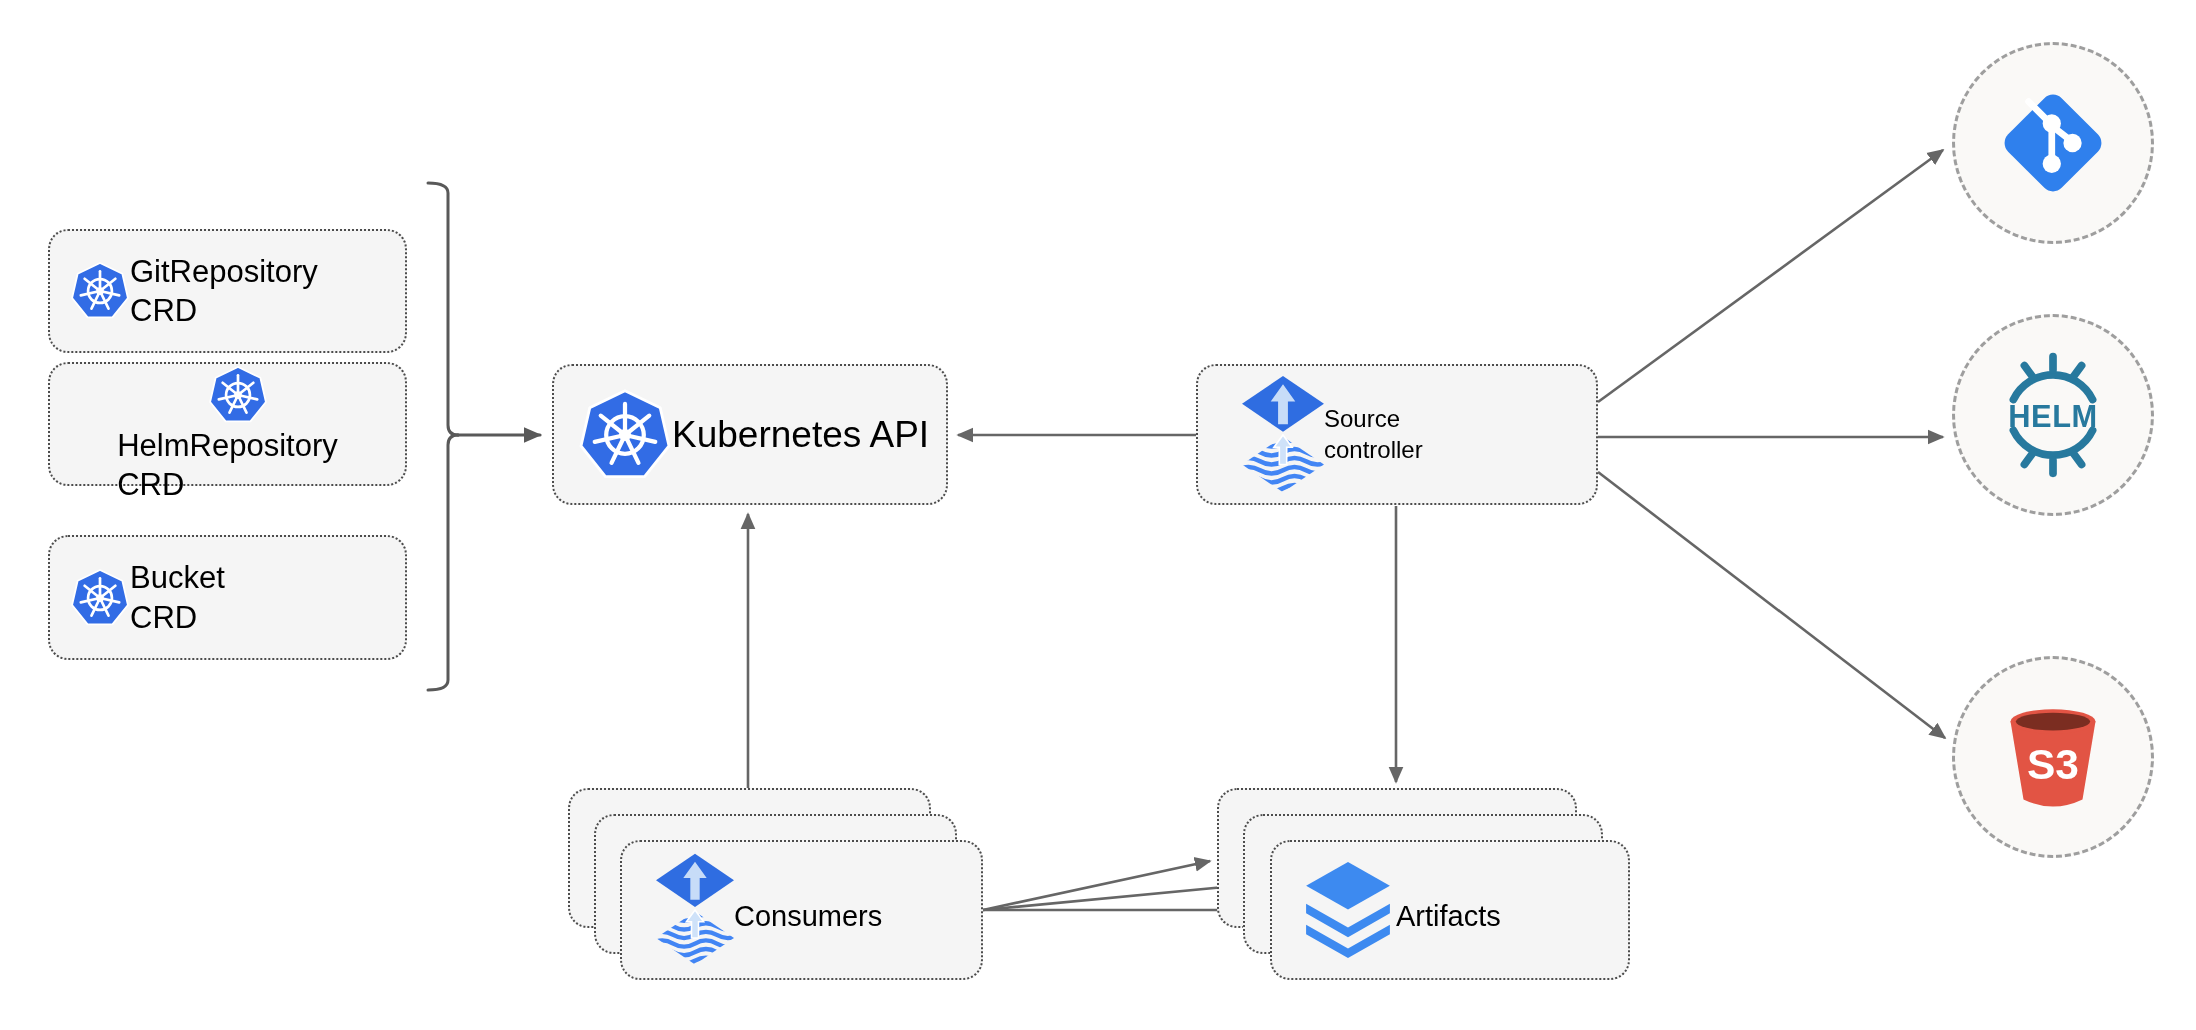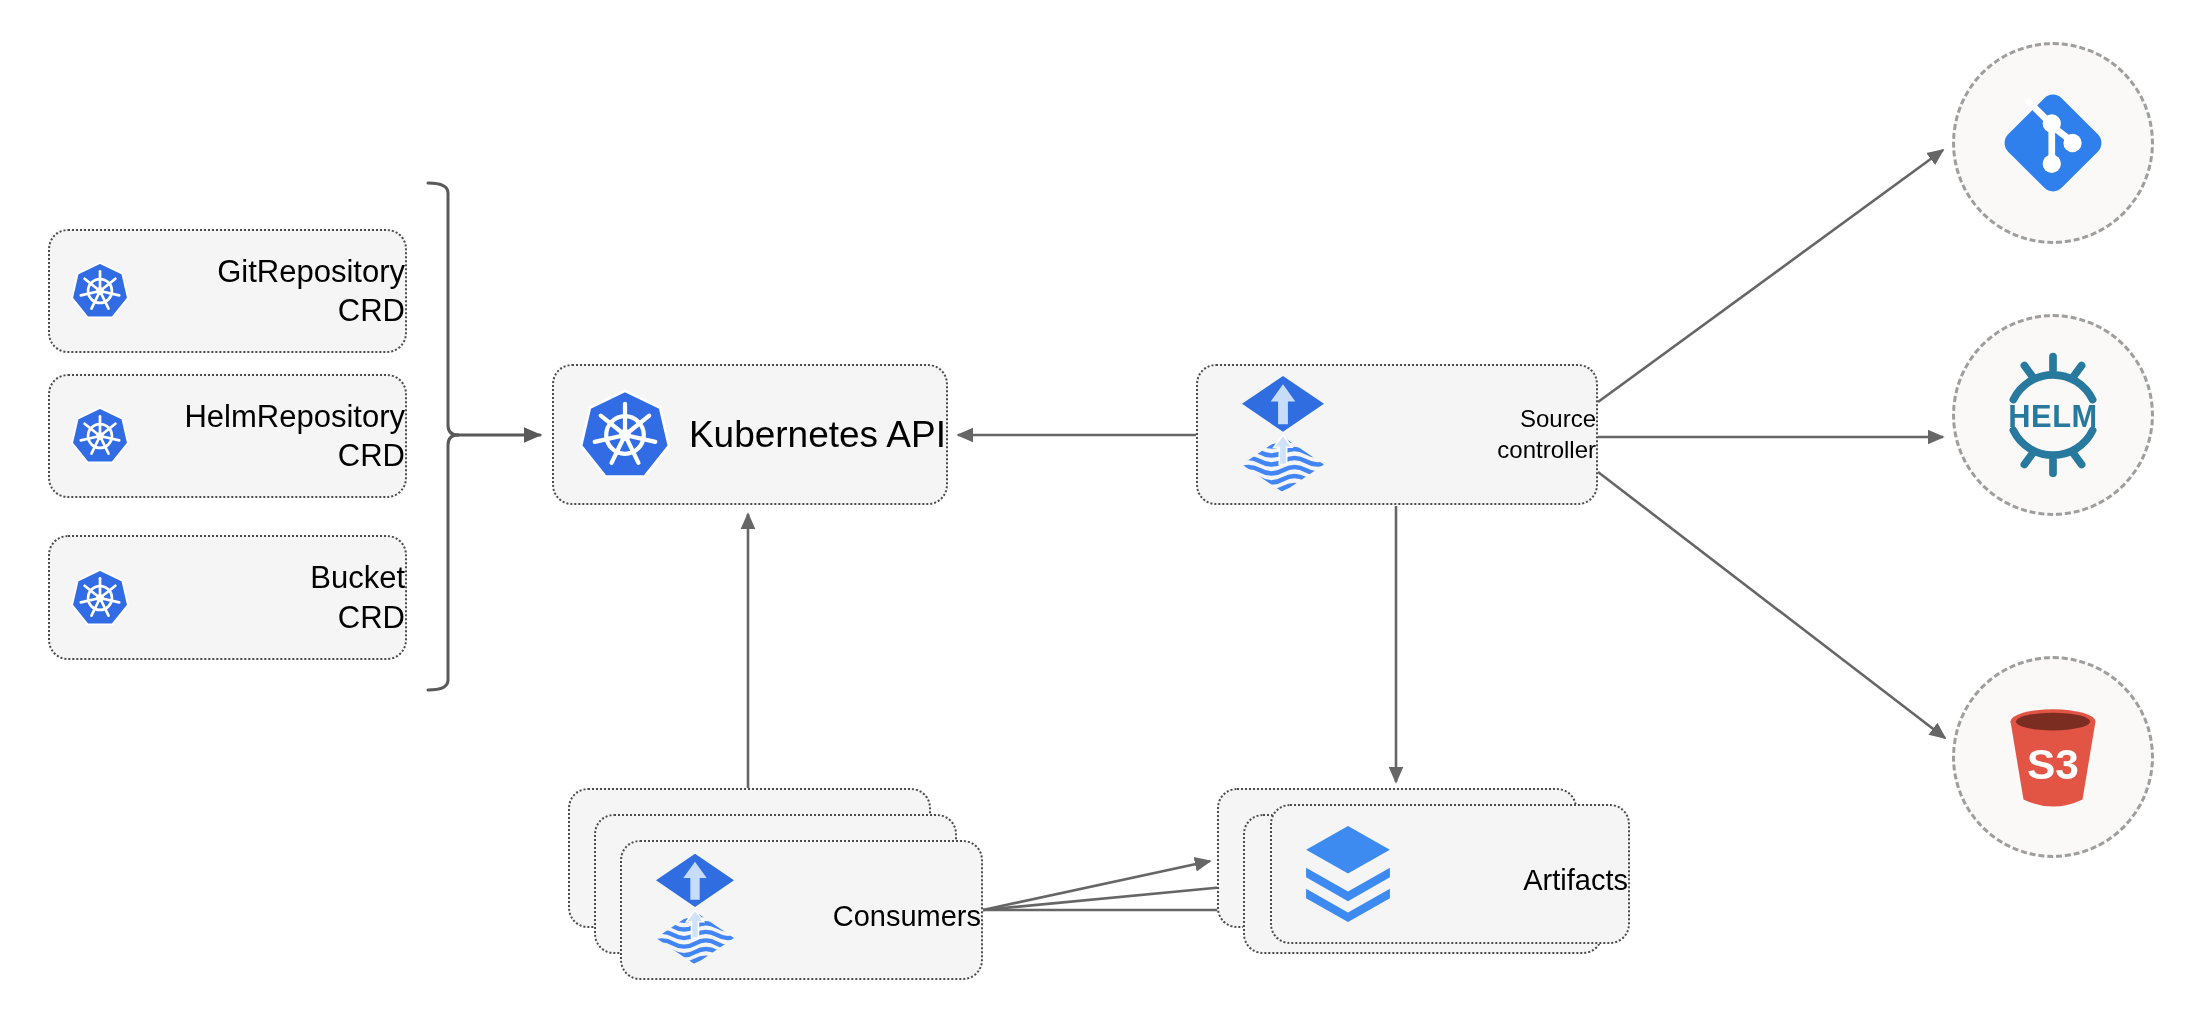--- a/index.html
+++ b/index.html
@@ -9,21 +9,21 @@
   .node{
     position:absolute;box-sizing:border-box;z-index:2;
     background:#f5f5f5;border:2.5px dotted #4c4c4c;border-radius:20px;
     display:flex;align-items:center;color:#000;
   }
   .stackbox{
     position:absolute;box-sizing:border-box;z-index:2;
     background:#f5f5f5;border:2.5px dotted #4c4c4c;border-radius:20px;
   }
   .node .icon{flex:0 0 auto;display:flex;align-items:center;justify-content:center;}
-  .node .lbl{flex:1 1 auto;text-align:right;}
+  .node .lbl{flex:1 1 auto;text-align:left;}
   .crd .lbl{font-size:31px;line-height:1.26;}
   .api .lbl{font-size:37px;}
   .two .lbl{font-size:24px;line-height:1.28;}
   .one .lbl{font-size:29px;margin-top:12px;}
   .circle{
     position:absolute;box-sizing:border-box;z-index:2;width:202px;height:202px;
     border-radius:50%;background:#faf9f7;border:3px dashed #9e9e9e;
     display:flex;align-items:center;justify-content:center;
   }
   .hidden-defs{position:absolute;width:0;height:0;overflow:hidden;}
@@ -103,21 +103,21 @@
       <svg width="60" height="62" viewBox="0 0 100 104">
           <use href="#k8s-sym"></use>
         </svg>
     </span>
     <span class="lbl">
       <span>GitRepository</span><br>
       <span>CRD</span>
     </span>
   </div>
 
-  <div class="node crd" style="left:48px;top:374px;width:359px;height:124px;">
+  <div class="node crd" style="left:48px;top:362px;width:359px;height:124px;flex-direction:column;">
     <span class="icon" style="margin-left:20px;">
       <svg width="60" height="62" viewBox="0 0 100 104">
           <use href="#k8s-sym"></use>
         </svg>
     </span>
     <span class="lbl">
       <span>HelmRepository</span><br>
       <span>CRD</span>
     </span>
   </div>
@@ -161,21 +161,21 @@
     <span class="icon" style="margin-left:34px;">
       <svg width="78" height="114" viewBox="0 0 100 144">
           <use href="#flux-sym"></use>
         </svg>
     </span>
     <span class="lbl">Consumers</span>
   </div>
 
   <div class="stackbox" style="left:1217px;top:788px;width:360px;height:140px;"></div>
   <div class="stackbox" style="left:1243px;top:814px;width:360px;height:140px;"></div>
-  <div class="node one" style="left:1270px;top:804px;width:360px;height:140px;gap:17px;">
+  <div class="node one" style="left:1270px;top:840px;width:360px;height:140px;">
     <span class="icon" style="margin-left:28px;">
       <svg width="96" height="100" viewBox="0 0 100 105">
           <use href="#layers-sym"></use>
         </svg>
     </span>
     <span class="lbl">Artifacts</span>
   </div>
 
   <div class="circle" style="left:1952px;top:42px;">
     <svg width="122" height="122" viewBox="0 0 100 100">

